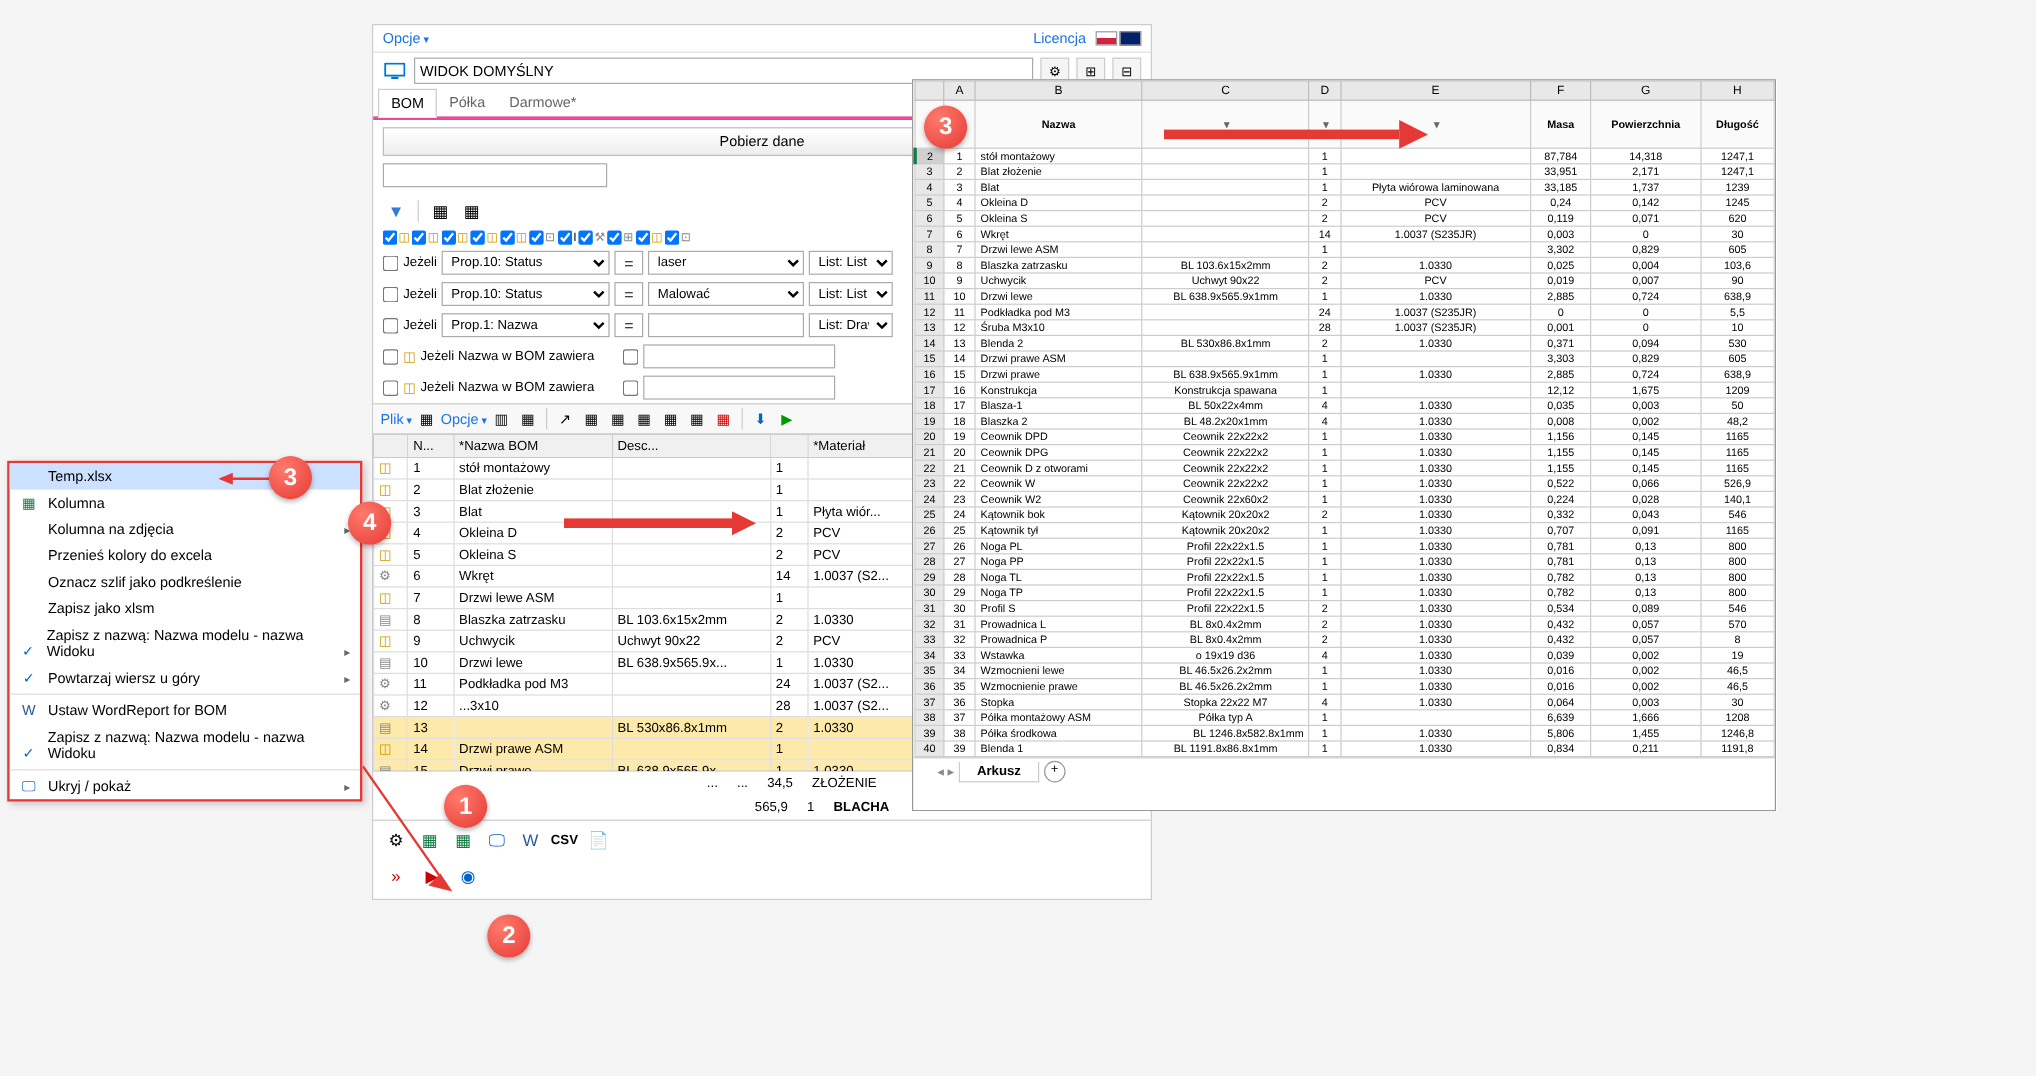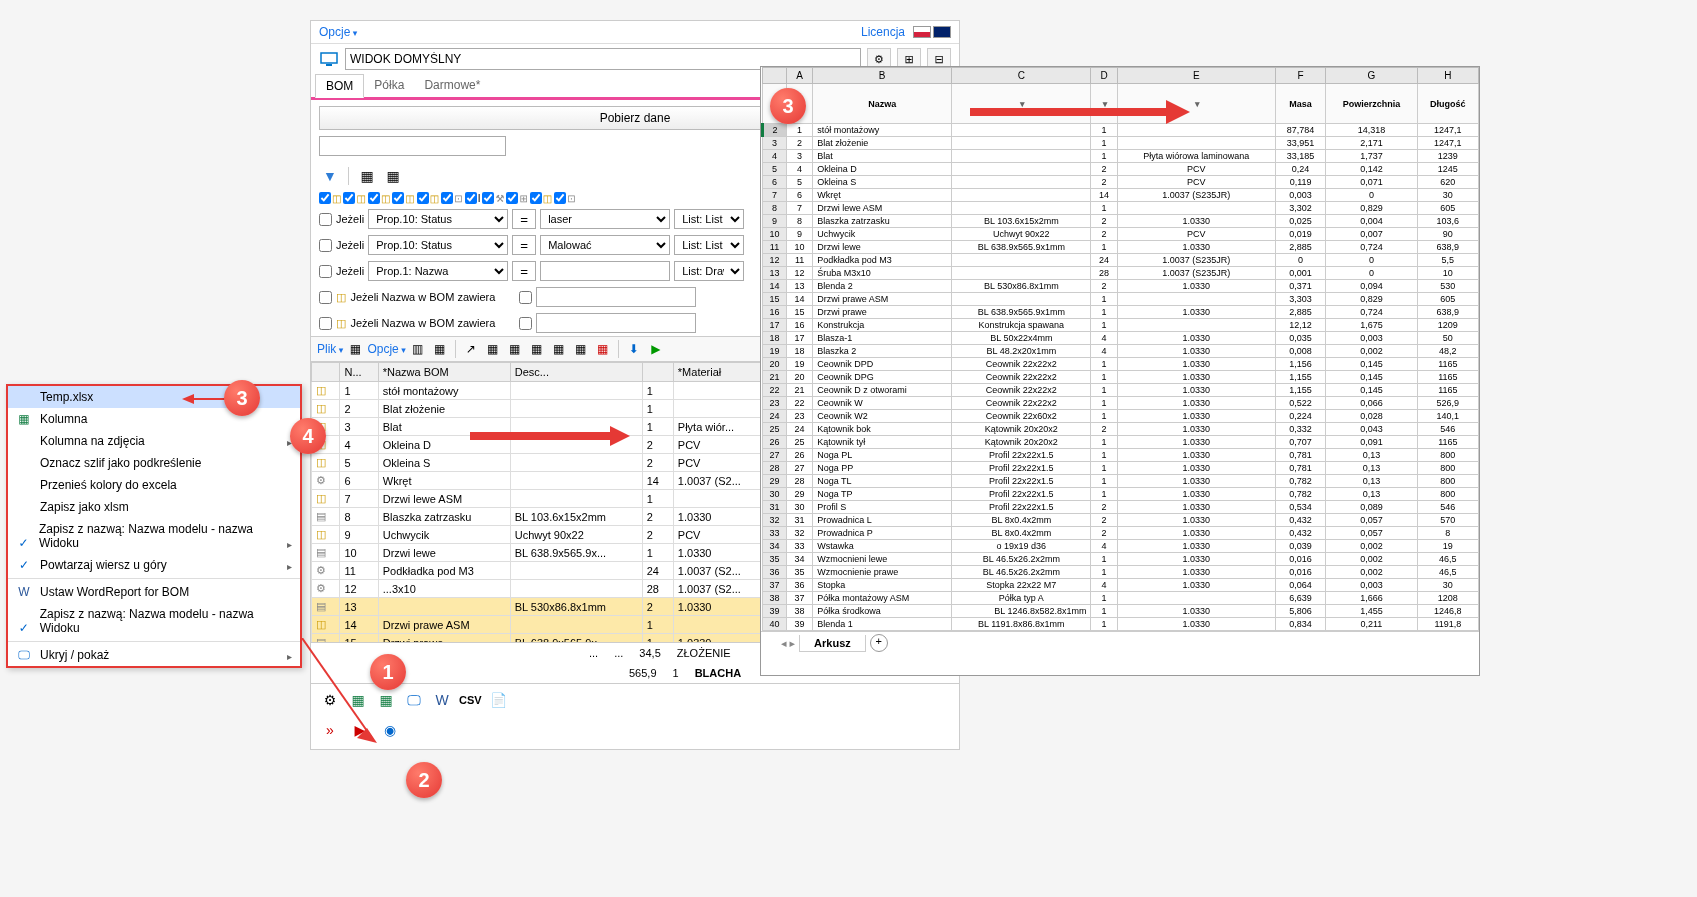--- a/index.html
+++ b/index.html
@@ -428,25 +428,25 @@
       <span class="cm-check" style="color:#107c41">▦</span>
       <span>Kolumna</span>
     </div>
   <div class="cm-item">
       <span class="cm-check"></span>
       <span>Kolumna na zdjęcia</span>
       <span class="cm-arrow">▸</span>
     </div>
   <div class="cm-item">
       <span class="cm-check"></span>
-      <span>Oznacz szlif jako podkreślenie</span>
+      <span>Przenieś kolory do excela</span>
     </div>
   <div class="cm-item">
       <span class="cm-check"></span>
-      <span>Przenieś kolory do excela</span>
+      <span>Oznacz szlif jako podkreślenie</span>
     </div>
   <div class="cm-item">
       <span class="cm-check"></span>
       <span>Zapisz jako xlsm</span>
     </div>
   <div class="cm-item">
       <span class="cm-check">✓</span>
       <span>Zapisz z nazwą: Nazwa modelu - nazwa Widoku</span>
       <span class="cm-arrow">▸</span>
     </div>

